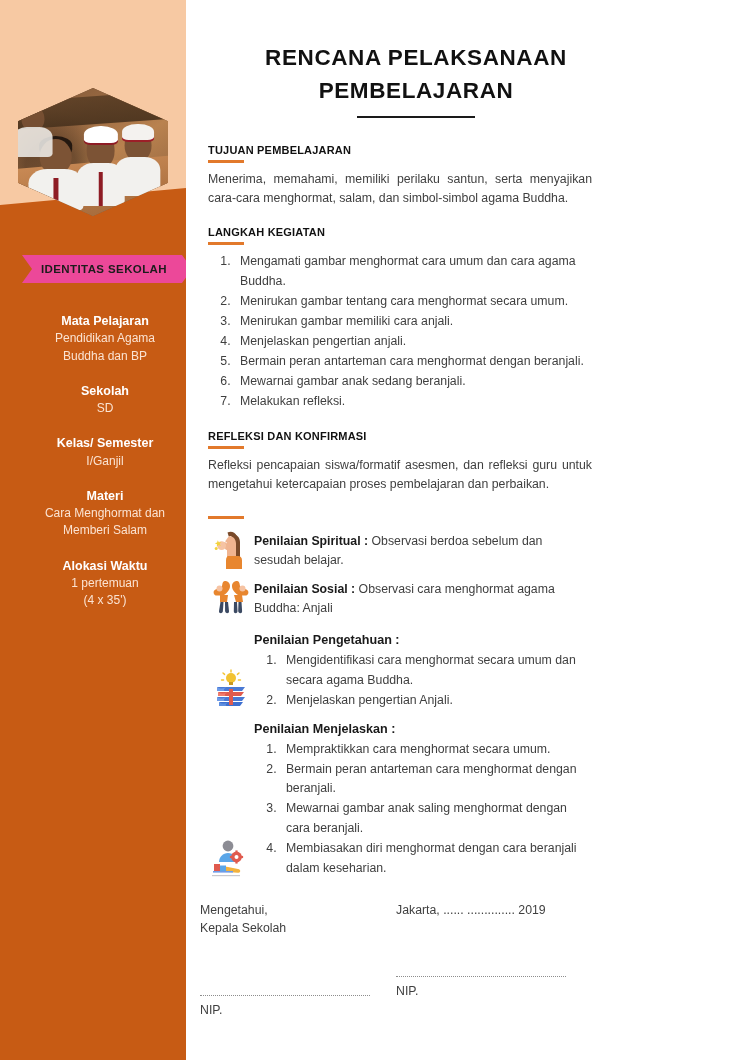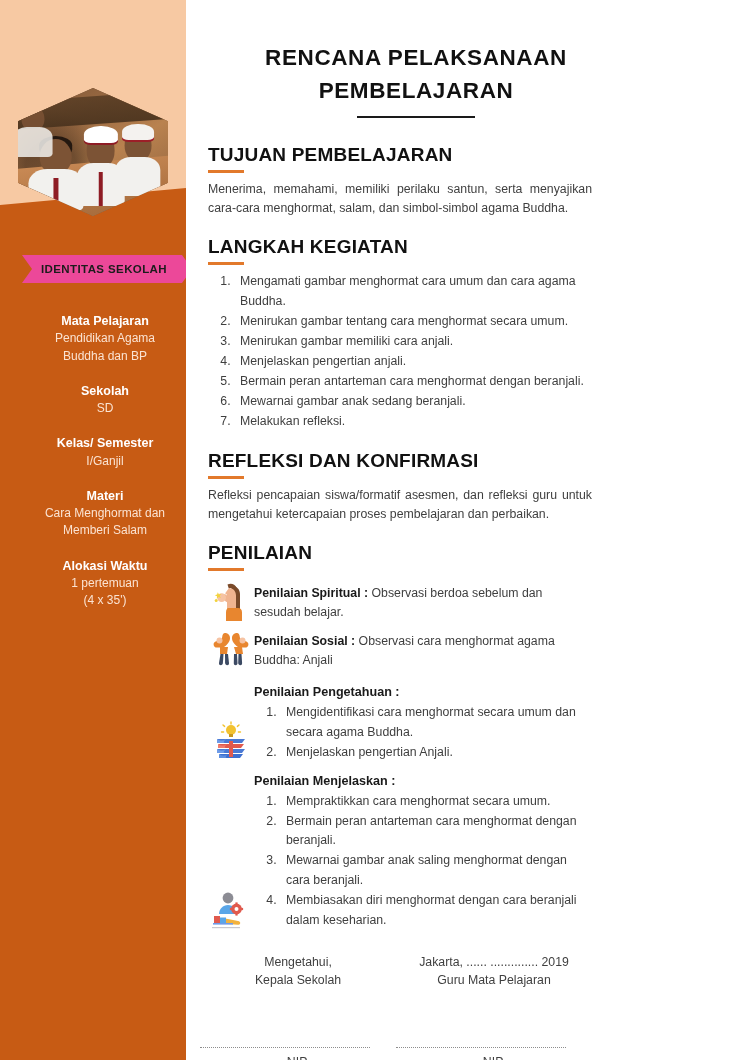--- a/index.html
+++ b/index.html
@@ -186,21 +186,21 @@
     height: 2px;
     background: #1a1a1a;
     margin: 9px auto 0 auto;
   }
 
   .content {
     padding: 0 54px 0 22px;
   }
   .section { margin-top: 0; }
   .sec-head {
-    font-size: 19px;
+    font-size: 11px;
     font-weight: bold;
     color: #111111;
     letter-spacing: .2px;
     margin: 0;
   }
   .sec-rule {
     width: 36px;
     height: 3px;
     background: #E2792B;
     margin: 4px 0 7px 0;
@@ -260,21 +260,20 @@
   }
 
   
   .sign {
     display: flex;
     padding: 0 54px 0 14px;
     margin-top: 22px;
     font-size: 12.3px;
     color: #3f3f3f;
     line-height: 1.5;
-    text-align: center;
   }
   .sign-col { width: 50%; }
   .sign-dots {
     margin-top: 56px;
     border-bottom: 1.5px dotted #8d8d8d;
     width: 170px;
     height: 1px;
   }
   .sign-nip { margin-top: 5px; }
 
@@ -386,21 +385,20 @@
 
       <div class="section">
         <h2 class="sec-head">REFLEKSI DAN KONFIRMASI</h2>
         <div class="sec-rule"></div>
         <p class="para">Refleksi pencapaian siswa/formatif asesmen, dan refleksi guru untuk mengetahui ketercapaian proses pembelajaran dan perbaikan.</p>
       </div>
 
       <div class="gap-md"></div>
 
       <div class="section">
-        <h2 class="sec-head">PENILAIAN</h2>
         <div class="sec-rule"></div>
 
         <div class="pen-row">
           <div class="pen-icon">
             <svg width="46" height="42" viewBox="0 0 46 42">
               <path d="M24 7c4.5 0 8 3.2 8 8v16h-7V18c0-2-1-3-3-3z" fill="#7a4a2a"></path>
               <path d="M21 9c4 0 7 3 7 7.5V30h-9V17c0-1.6-.6-2.4-2-2.6z" fill="#f0b490"></path>
               <path d="M19.5 5.5c3.6-1.6 7.6-.2 9 3 .6 1.4.4 2.6-.4 3.4-1.6-2.4-4.6-3.4-7.4-2.6z" fill="#7a4a2a"></path>
               <path d="M20 29h10c2.6 0 4 1.7 4 4.4V42H18v-8.6c0-2.7 1.4-4.4 2-4.4z" fill="#E8862F"></path>
               <path d="M14 16c1.6-1.2 3.8-1 5 .6l2.2 3c.8 1.1.5 2.6-.7 3.3-1.1.7-2.6.3-3.2-.8l-1.6-2.6c-.6-1-1.4-1.6-1.7-1.8z" fill="#f0b490"></path>
@@ -507,20 +505,19 @@
 
     <div class="sign">
       <div class="sign-col">
         <div>Mengetahui,</div>
         <div>Kepala Sekolah</div>
         <div class="sign-dots"></div>
         <div class="sign-nip">NIP.</div>
       </div>
       <div class="sign-col">
         <div>Jakarta, ...... .............. 2019</div>
-        <div>Guru Mata Pelajaran</div>
         <div class="sign-dots"></div>
         <div class="sign-nip">NIP.</div>
       </div>
     </div>
 
   </div>
 </div>
 
 </body></html>

